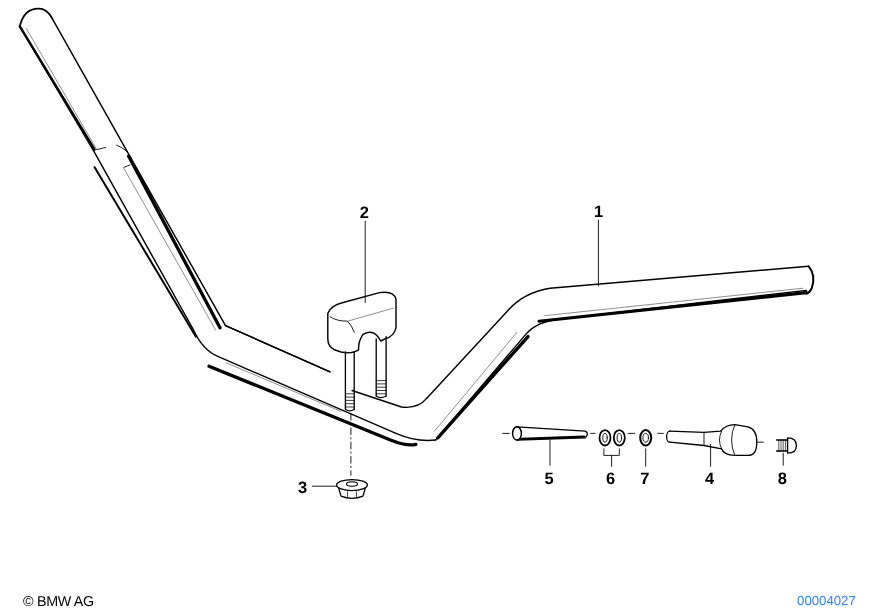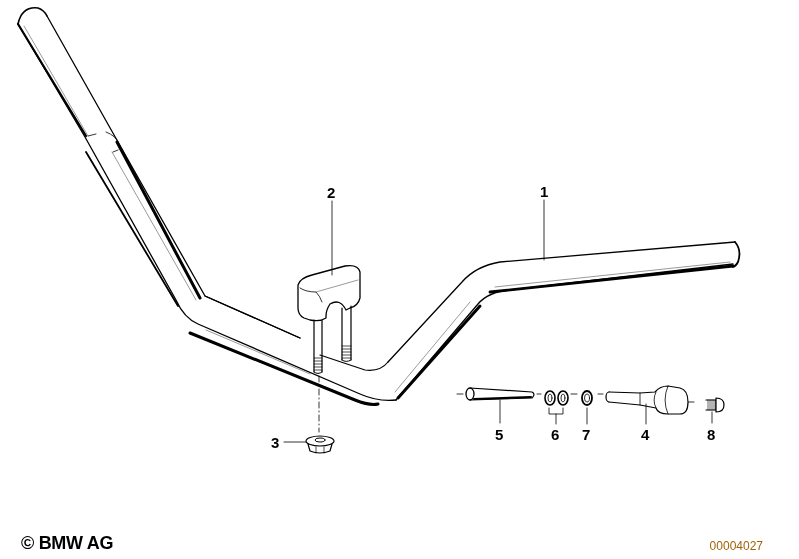--- a/index.html
+++ b/index.html
@@ -1,20 +1,20 @@
 <!DOCTYPE html>
 <html><head>
 <meta charset="utf-8">
 <style>
   html, body { margin: 0; padding: 0; background: #ffffff; }
   body { width: 799px; height: 559px; position: relative; overflow: hidden; font-family: "Liberation Sans", sans-serif; }
   #diagram { position: absolute; left: 0; top: 0; width: 799px; height: 559px; }
   .label { font-family: "Liberation Sans", sans-serif; font-weight: bold; font-size: 15px; fill: #000; }
-  .footer-left { position: absolute; left: 21px; bottom: 5px; font-size: 18px; font-weight: bold; color: #000; letter-spacing: -0.3px; }
-  .footer-right { position: absolute; right: 36px; bottom: 6px; font-size: 12px; color: #a16207; }
+  .footer-left { position: absolute; left: 21px; bottom: 5px; font-size: 13px; font-weight: normal; color: #000; letter-spacing: -0.3px; }
+  .footer-right { position: absolute; right: 21px; bottom: 6px; font-size: 12px; color: #3b82f6; }
 </style>
 </head>
 <body>
 
 <svg id="diagram" viewBox="0 0 799 559" xmlns="http://www.w3.org/2000/svg">
   <g fill="none" stroke="#000" stroke-linecap="round" stroke-linejoin="round">
 
     <g>
 
       <path d="M18,24 Q22,6 38,8 Q44,10 47,16" stroke-width="1.6"></path>

